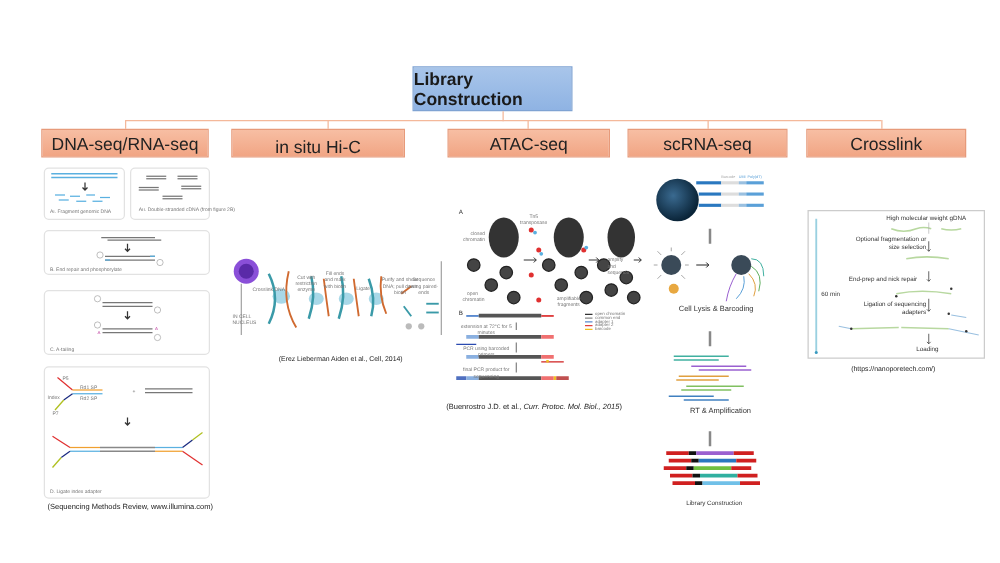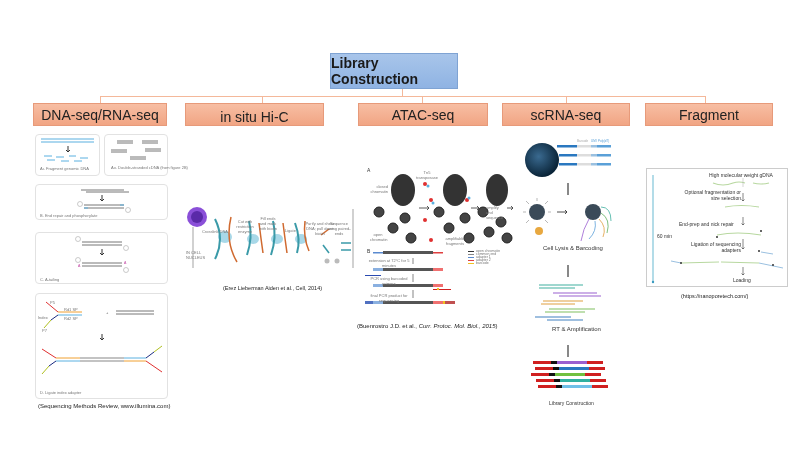--- a/index.html
+++ b/index.html
@@ -35,21 +35,21 @@
 <div class="cat-box" style="left:185px;width:139px;align-items:flex-end;">
   <span>in situ Hi-C</span>
   </div>
 <div class="cat-box" style="left:358px;width:130px;">
   <span>ATAC-seq</span>
   </div>
 <div class="cat-box" style="left:502px;width:128px;">
   <span>scRNA-seq</span>
   </div>
 <div class="cat-box" style="left:645px;width:128px;">
-  <span>Fragment</span>
+  <span>Crosslink</span>
   </div>
 
 <div>
   <div class="panel" style="left:35px;top:134px;width:65px;height:42px;">
     <svg width="65" height="42">
       <line x1="5" y1="4" x2="58" y2="4" stroke="#5ab0e0" stroke-width="1.2"></line>
       <line x1="5" y1="7" x2="58" y2="7" stroke="#5ab0e0" stroke-width="1.2"></line>
       <path d="M32 11 v6 m-2 -2 l2 2 l2 -2" stroke="#333" fill="none" stroke-width="1"></path>
       <g stroke="#5ab0e0" stroke-width="1">
           <line x1="8" y1="21" x2="16" y2="21"></line>

